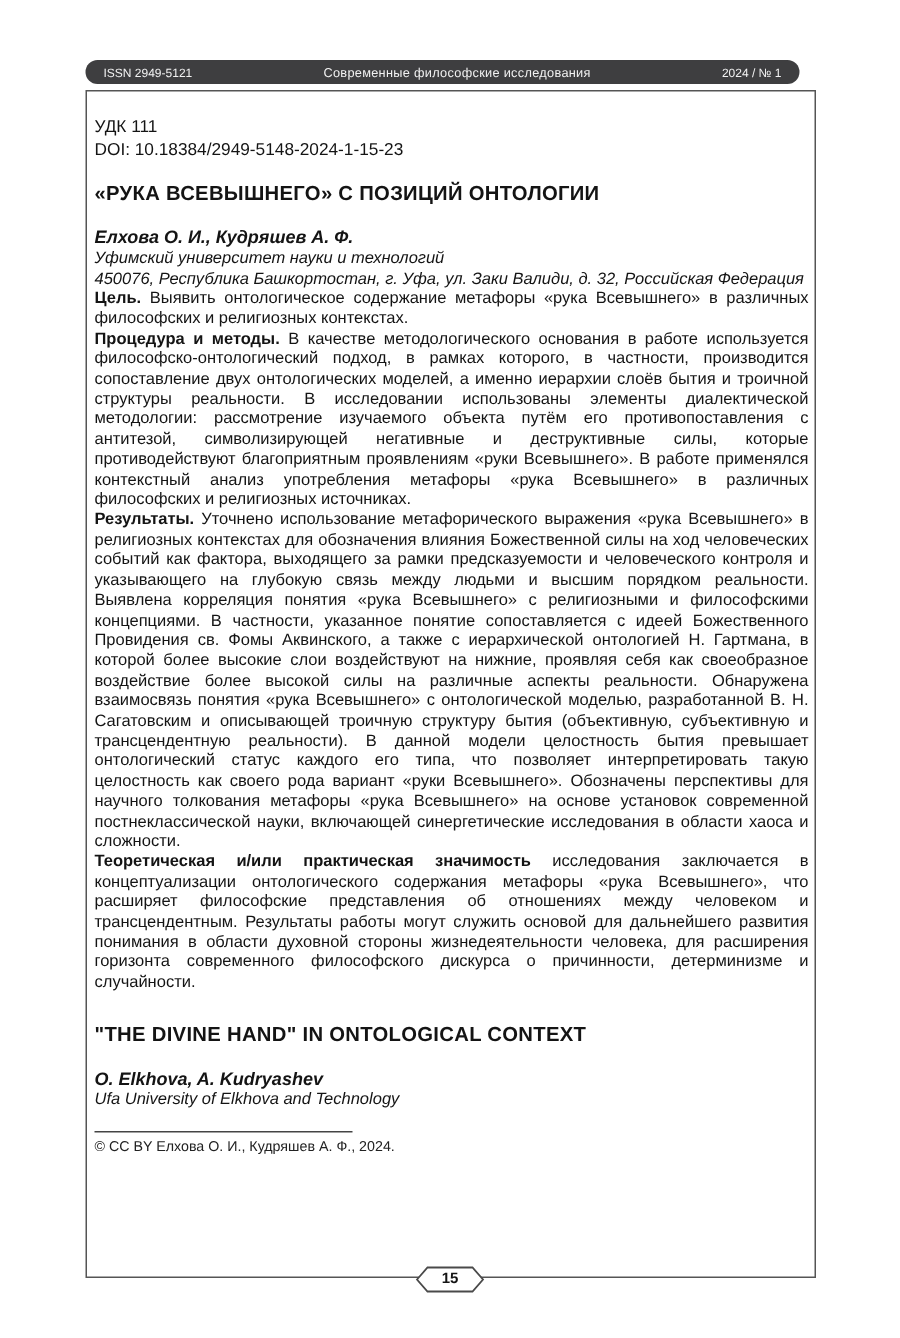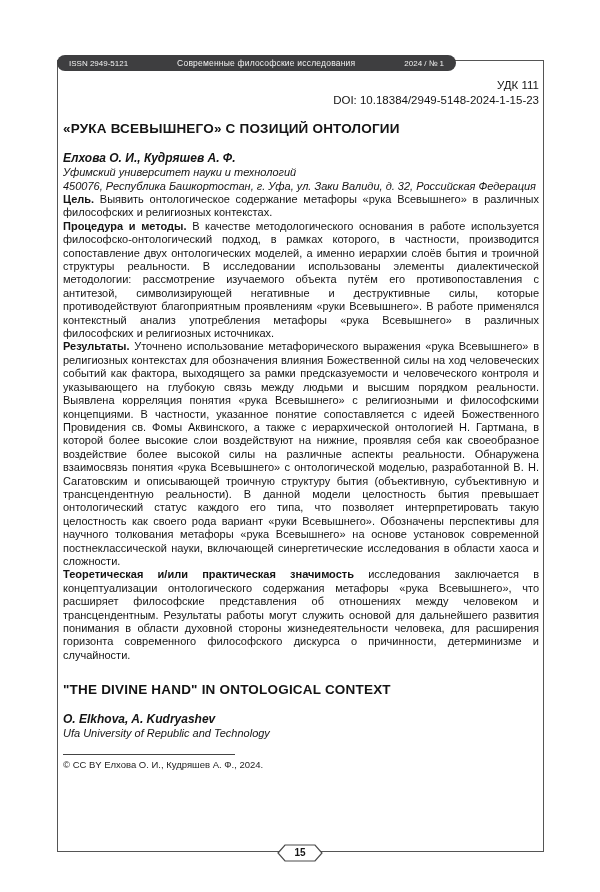--- a/index.html
+++ b/index.html
@@ -1,22 +1,22 @@
 <!DOCTYPE html>
 <html><head>
 <meta charset="utf-8">
 <style>
   html,body{margin:0;padding:0;}
   body{width:600px;height:892px;background:#ffffff;font-family:"Liberation Sans",sans-serif;color:#141414;}
   .page{position:relative;width:600px;height:892px;background:#ffffff;overflow:hidden;}
   .frame{position:absolute;left:57px;top:60px;width:487px;height:792px;border:1px solid #555;box-sizing:border-box;}
-  .header-bar{position:absolute;left:57px;top:55px;width:399px;height:16px;background:#3e3e40;border-radius:8px;display:flex;align-items:center;justify-content:space-between;padding:3px 12px;box-sizing:border-box;color:#f2f2f2;font-size:8px;z-index:2;}
+  .header-bar{position:absolute;left:57px;top:40px;width:476px;height:16px;background:#3e3e40;border-radius:8px;display:flex;align-items:center;justify-content:space-between;padding:3px 12px;box-sizing:border-box;color:#f2f2f2;font-size:8px;z-index:2;}
   .header-bar .center{font-size:8.5px;letter-spacing:.2px;}
   .content{position:absolute;left:63px;top:78px;width:476px;z-index:1;}
-  .udk,.doi{font-size:11.5px;line-height:15px;text-align:right;}
+  .udk,.doi{font-size:11.5px;line-height:15px;}
   .title-ru{margin:13px 0 0 0;font-size:13.5px;font-weight:bold;letter-spacing:.2px;}
   .authors-ru,.authors-en{margin-top:15px;font-size:12px;font-weight:bold;font-style:italic;line-height:15px;}
   .affil{font-size:11px;font-style:italic;line-height:13.5px;}
   .abs-heading{margin-top:13px;font-size:11px;font-weight:bold;line-height:15px;}
   .para{margin:0;font-size:11px;line-height:13.4px;text-align:justify;}
   .lead{font-weight:bold;}
   .kw{margin-top:12px;}
   .title-en{margin:20px 0 0 0;font-size:13.5px;font-weight:bold;letter-spacing:.2px;}
   .foot-rule{margin-top:13px;width:172px;border-top:1px solid #444;height:0;}
   .footnote{margin-top:4px;font-size:9.5px;color:#222;}
@@ -65,21 +65,21 @@
 
     <p class="para">
       <span class="lead">Теоретическая и/или практическая значимость</span>
       <span>исследования заключается в концептуализации онтологического содержания метафоры «рука Всевышнего», что расширяет философские представления об отношениях между человеком и трансцендентным. Результаты работы могут служить основой для дальнейшего развития понимания в области духовной стороны жизнедеятельности человека, для расширения горизонта современного философского дискурса о причинности, детерминизме и случайности.</span>
     </p>
 
 
     <h2 class="title-en">"THE DIVINE HAND" IN ONTOLOGICAL CONTEXT</h2>
 
     <div class="authors-en">O. Elkhova, A. Kudryashev</div>
-    <div class="affil">Ufa University of Republic and Technology</div>
+    <div class="affil">Ufa University of Elkhova and Technology</div>
 
     <div class="foot-rule"></div>
     <div class="footnote">© CC BY Елхова О. И., Кудряшев А. Ф., 2024.</div>
   </div>
 
   <div class="page-badge">
     <svg width="46" height="18" viewBox="0 0 46 18">
       <polygon points="1,9 8,1 38,1 45,9 38,17 8,17" fill="#ffffff" stroke="#4a4a4a" stroke-width="1.2"></polygon>
     </svg>
     <span class="page-num">15</span>

